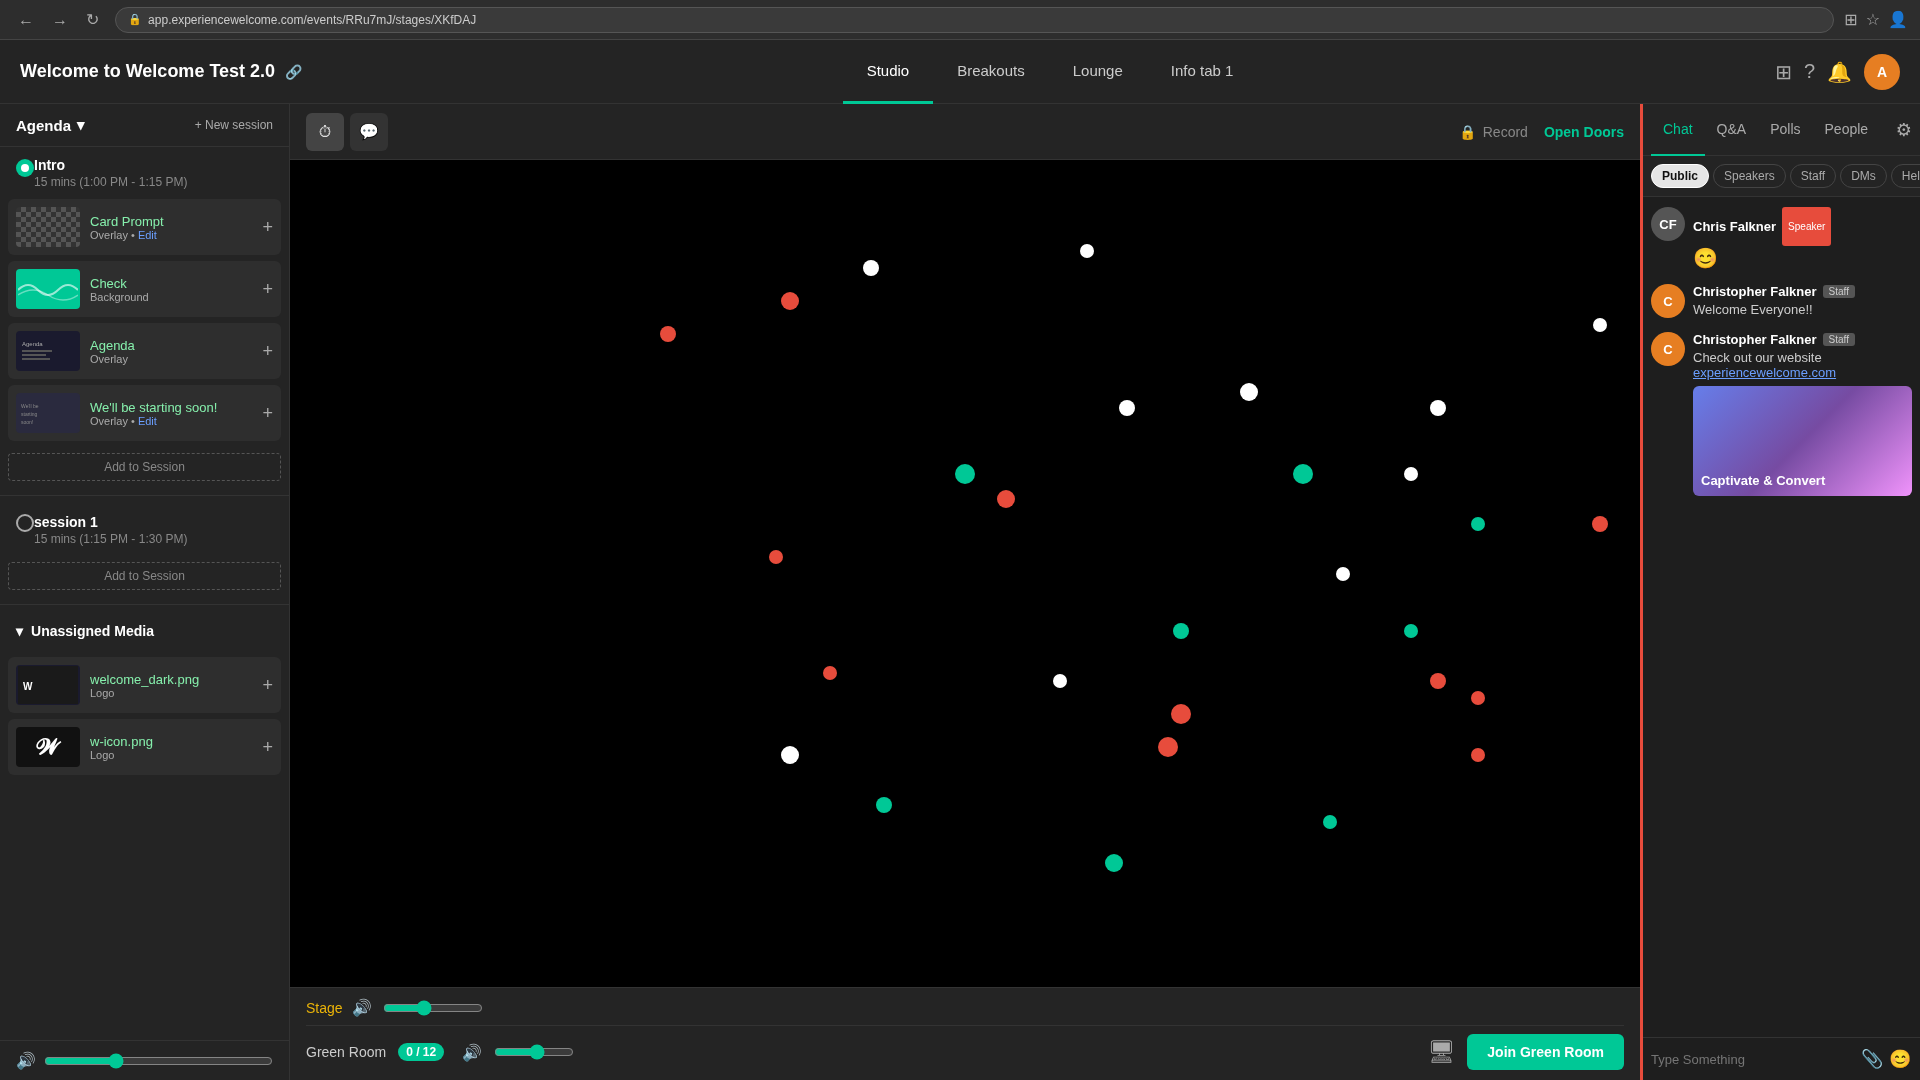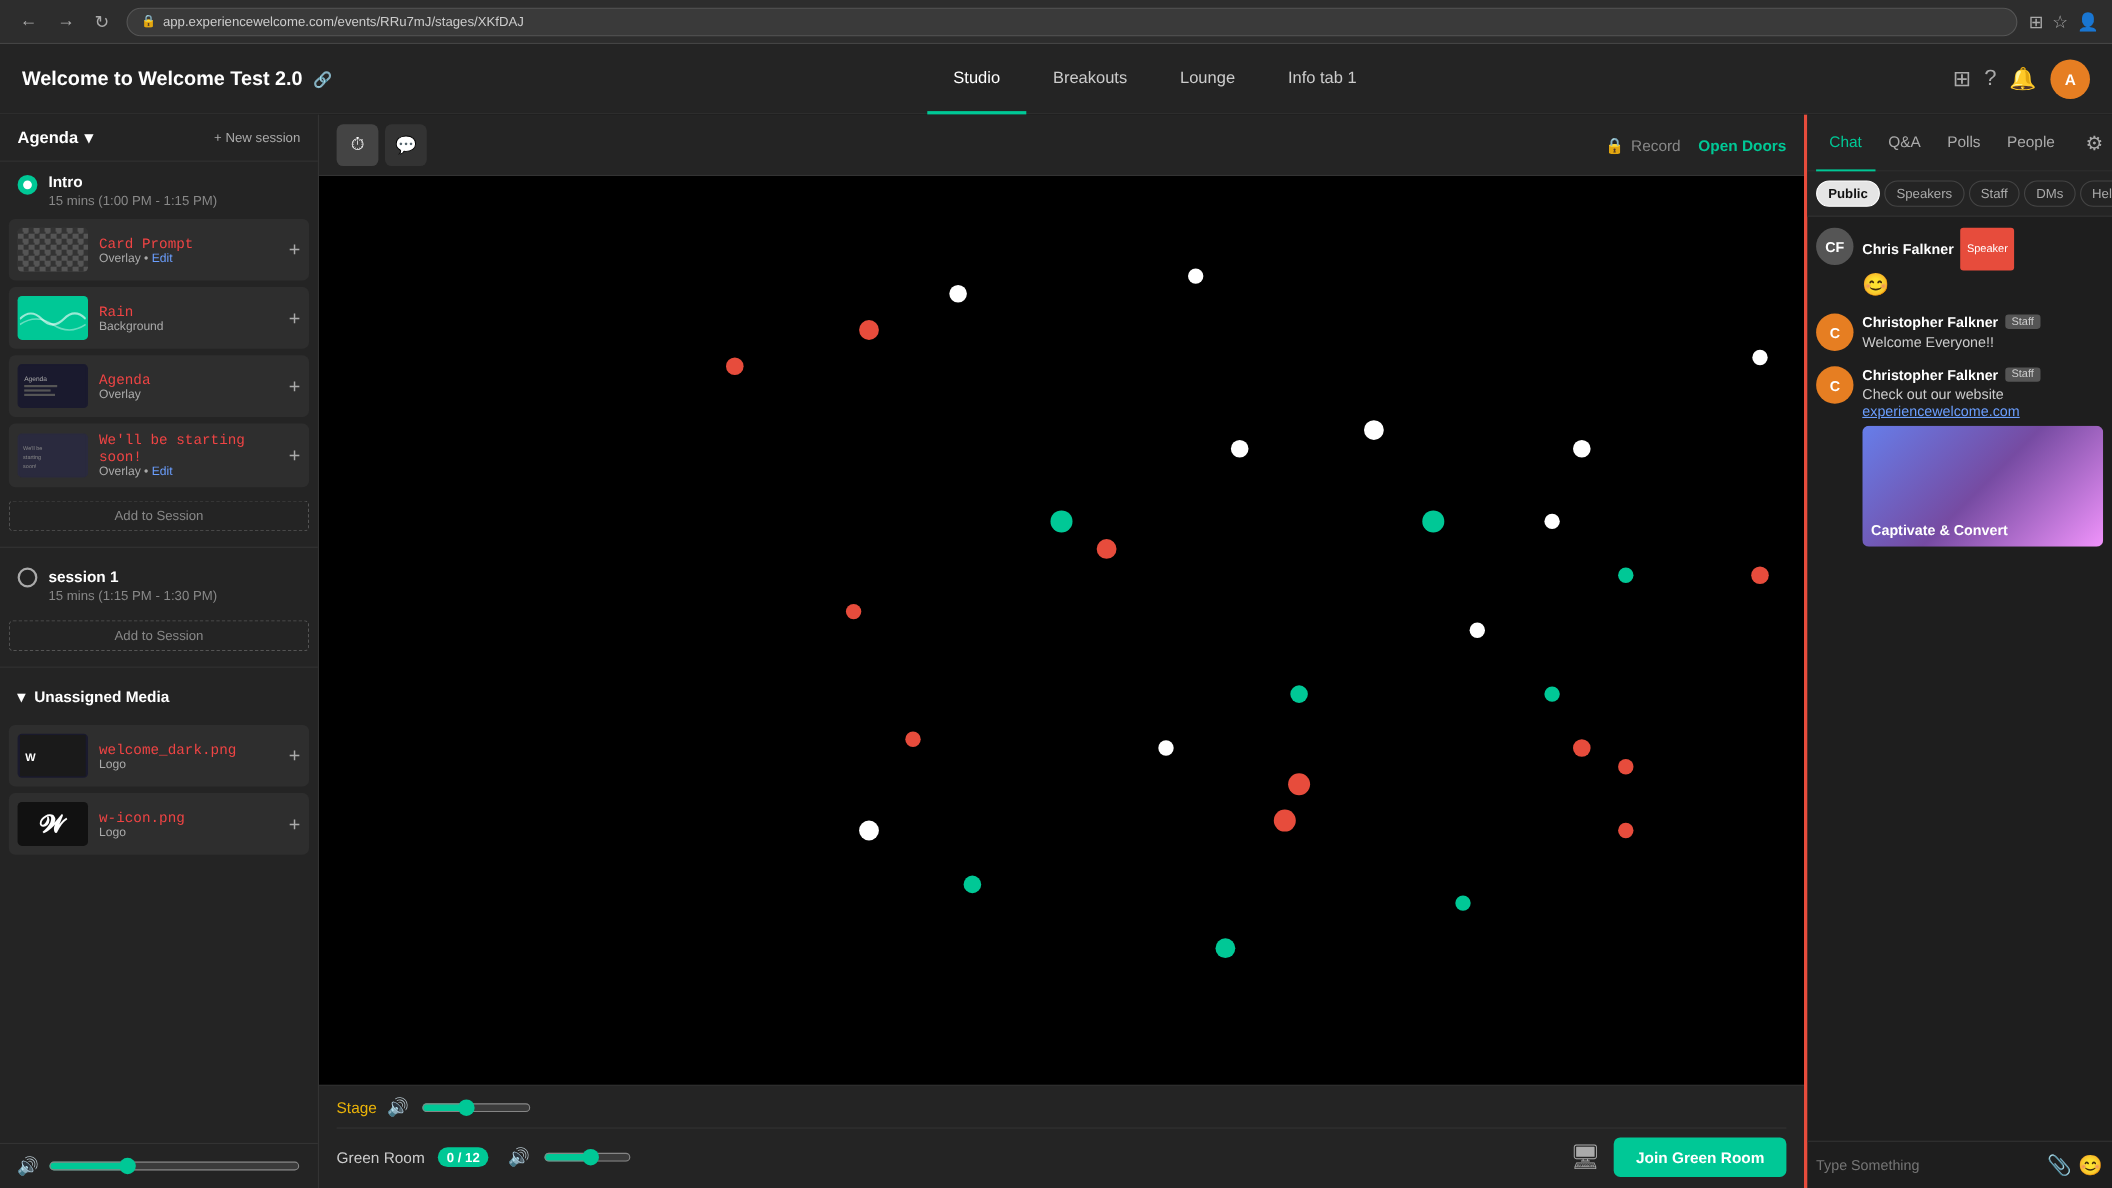--- a/index.html
+++ b/index.html
@@ -91,21 +91,21 @@
     }
     .agenda-dropdown {
       display: flex; align-items: center; gap: 6px;
       font-size: 15px; font-weight: 600; cursor: pointer;
     }
     .new-session-btn {
       background: none; border: none; color: #aaa; cursor: pointer;
       font-size: 12px; display: flex; align-items: center; gap: 4px;
     }
     .session-item { padding: 10px 16px; }
-    .session-header { display: flex; align-items: flex-start; gap: 10px; }
+    .session-header { display: flex; align-items: flex-start; }
     .session-dot { width: 18px; height: 18px; border-radius: 50%; background: #00c896; display: flex; align-items: center; justify-content: center; flex-shrink: 0; margin-top: 2px; }
     .session-dot-inner { width: 8px; height: 8px; border-radius: 50%; background: #fff; }
     .session-info { flex: 1; }
     .session-name { font-size: 14px; font-weight: 600; color: #fff; }
     .session-time { font-size: 12px; color: #888; margin-top: 2px; }
     .media-list { padding: 0 8px; }
     .media-item {
       display: flex; align-items: center; gap: 10px;
       background: #2e2e2e; border-radius: 6px; padding: 8px;
       margin-bottom: 6px; cursor: pointer;
@@ -116,21 +116,21 @@
       display: flex; align-items: center; justify-content: center;
     }
     .media-thumb.checkered {
       background-image: repeating-conic-gradient(#555 0% 25%, #333 0% 50%);
       background-size: 10px 10px;
     }
     .media-thumb.teal { background: #00c896; }
     .media-thumb.dark { background: #1a1a2e; }
     .media-thumb.dark2 { background: #2a2a3e; }
     .media-info { flex: 1; }
-    .media-name { font-size: 13px; color: #ef4444; font-weight: 500; font-family: Liberation Mono, monospace; }
+    .media-name { font-size: 13px; color: #86efac; font-weight: 500; }
     .media-type { font-size: 11px; color: #aaa; }
     .media-type .edit-link { color: #6b9fff; cursor: pointer; }
     .media-add-btn { background: none; border: none; color: #aaa; cursor: pointer; font-size: 18px; }
     .add-to-session-btn {
       background: none; border: 1px dashed #555; color: #888; font-size: 12px;
       padding: 6px 12px; border-radius: 4px; cursor: pointer; margin: 6px 8px; width: calc(100% - 16px);
     }
     .section-divider { border: none; border-top: 1px solid #333; margin: 8px 0; }
     .unassigned-section { padding: 10px 16px; }
     .unassigned-header {
@@ -322,21 +322,21 @@
 
       <div class="media-item">
         <div class="media-thumb teal">
           <svg width="60" height="38" viewBox="0 0 60 38">
               <rect width="60" height="38" fill="#00c896"></rect>
               <path d="M0 20 Q10 10 20 20 Q30 30 40 20 Q50 10 60 20" stroke="#fff" stroke-width="2" fill="none" opacity="0.6"></path>
               <path d="M0 25 Q15 15 30 25 Q45 35 60 25" stroke="#fff" stroke-width="1.5" fill="none" opacity="0.4"></path>
             </svg>
         </div>
         <div class="media-info">
-          <div class="media-name">Rain</div>
+          <div class="media-name">Check</div>
           <div class="media-type">Background</div>
         </div>
         <button class="media-add-btn">+</button>
       </div>
 
       <div class="media-item">
         <div class="media-thumb dark">
           <svg width="60" height="38" viewBox="0 0 60 38">
               <rect width="60" height="38" fill="#1a1a2e"></rect>
               <text x="4" y="14" fill="#aaa" font-size="6">Agenda</text>

